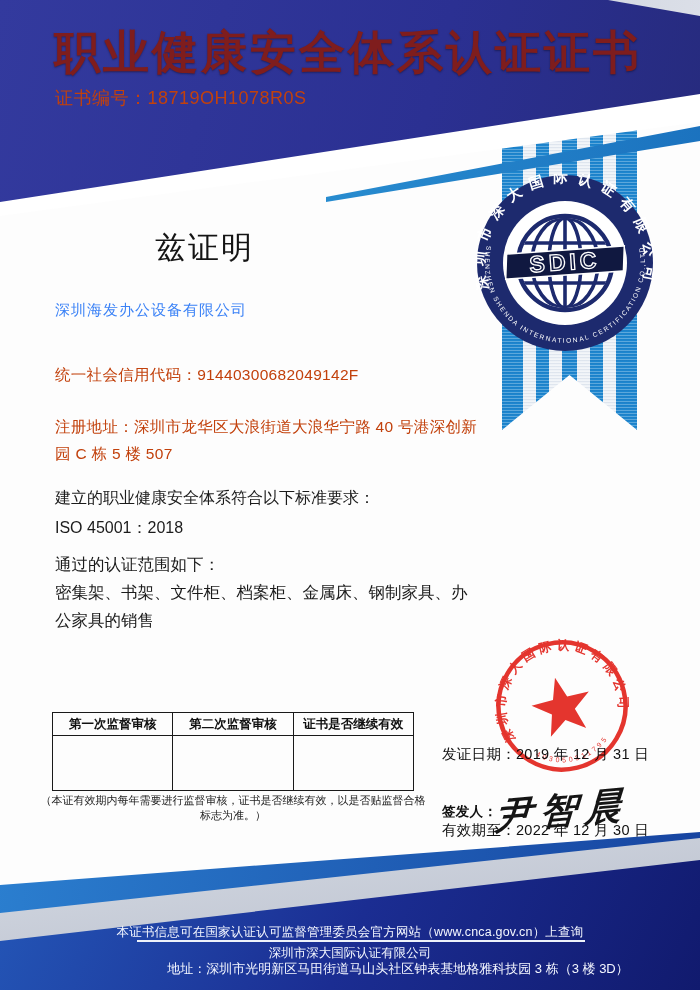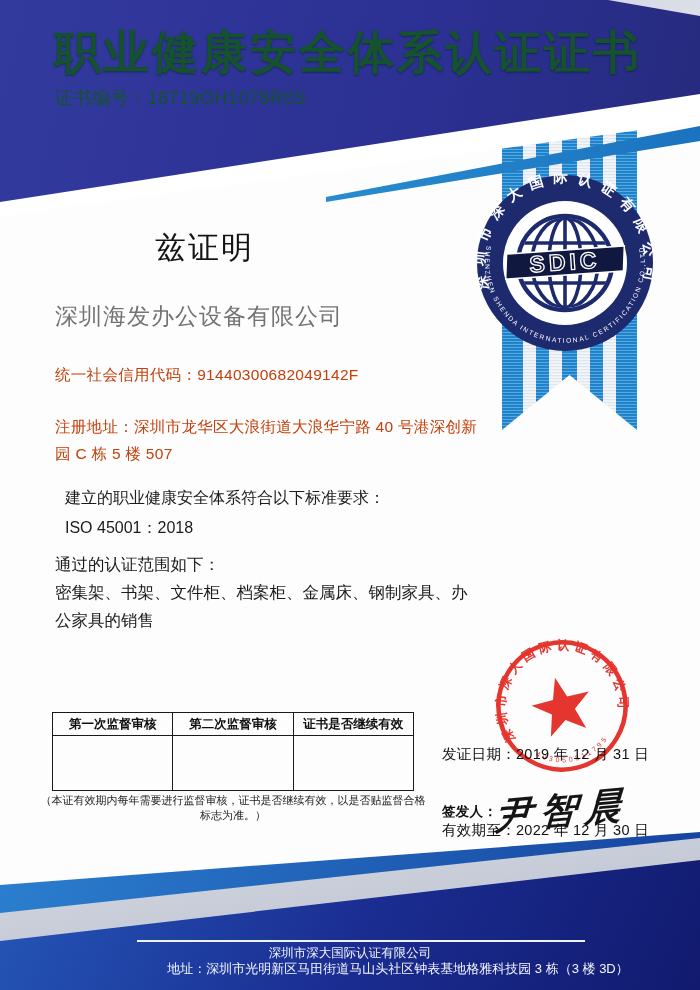--- a/index.html
+++ b/index.html
@@ -28,26 +28,26 @@
     background:linear-gradient(172deg,#ffffff 35%,#d4d9e2 80%,#a9b0bf 100%);
   }
   .hdr-cyan{
     z-index:3;
     clip-path:polygon(326px 197px,700px 126px,700px 141px,326px 202px);
     background:linear-gradient(100deg,#34a5e0,#1668b8);
   }
   .page-title{
     position:absolute;z-index:6;left:54px;top:22px;width:600px;
     font-family:"DejaVu Serif",serif;
-    font-size:46px;font-weight:700;letter-spacing:3px;color:#14532d;
+    font-size:46px;font-weight:700;letter-spacing:3px;color:#7f1d1d;
     text-shadow:0 1px 2px rgba(0,0,0,.35);white-space:nowrap;
   }
   .cert-no{
     position:absolute;z-index:6;left:55px;top:86px;
-    font-size:18px;color:#14532d;letter-spacing:.5px;
+    font-size:18px;color:#c2410c;letter-spacing:.5px;
   }
 
   
   .ribbon{
     position:absolute;z-index:2;left:502px;top:95px;width:135px;height:335px;
     background:
       repeating-linear-gradient(180deg,rgba(255,255,255,.28) 0 1px,rgba(20,60,120,.07) 1px 2px,rgba(0,0,0,0) 2px 3px),
       linear-gradient(90deg,
         #1d86cf 0,#1d86cf 21px,
         #eef2f7 21px,#eef2f7 34px,
@@ -58,25 +58,25 @@
         #1d86cf 88px,#1d86cf 101px,
         #eef2f7 101px,#eef2f7 114px,
         #1d86cf 114px,#1d86cf 135px);
     clip-path:polygon(0 0,100% 0,100% 100%,50% calc(100% - 55px),0 100%);
     box-shadow:0 2px 5px rgba(0,0,0,.25);
   }
   .badge{position:absolute;z-index:5;left:476px;top:174px;}
 
   
   .certify-heading{left:155px;top:210px;font-size:31px;letter-spacing:2px;color:#141414;}
-  .company-name{left:55px;top:284px;font-size:23px;letter-spacing:1px;color:#737373;}
+  .company-name{left:55px;top:284px;font-size:15px;letter-spacing:1px;color:#3b82f6;}
   .info{left:55px;font-size:15.5px;color:#c2410c;letter-spacing:.3px;}
   .credit{top:348px;}
   .addr{top:396px;width:430px;line-height:27px;}
-  .std-block{left:65px;top:466px;font-size:16px;line-height:30px;color:#1b1b1b;}
+  .std-block{left:55px;top:466px;font-size:16px;line-height:30px;color:#1b1b1b;}
   .scope-block{left:55px;top:533px;font-size:16.5px;line-height:28px;color:#1b1b1b;width:420px;}
 
   
   .audit-table{
     position:absolute;left:52px;top:712px;width:362px;
     border-collapse:collapse;table-layout:fixed;border-radius:19px;
   }
   .audit-table th{
     border:1.5px solid #1a1a1a;height:22px;
     font-size:12.5px;font-weight:700;color:#111;padding:0;text-align:center;
@@ -217,17 +217,18 @@
       <text font-size="7" fill="#e4231c" letter-spacing="3">
         <textPath href="#sealBot" startOffset="50%" text-anchor="middle">403050311795</textPath>
       </text>
     </g>
   </svg>
 
   <div class="ov ft-bright"></div>
   <div class="ov ft-white"></div>
   <div class="ov ft-main"></div>
 
+  <div class="ft-text ft-line1">本证书信息可在国家认证认可监督管理委员会官方网站（www.cnca.gov.cn）上查询</div>
   <div class="ft-rule"></div>
   <div class="ft-text ft-line2">深圳市深大国际认证有限公司</div>
   <div class="ft-text ft-line3">地址：深圳市光明新区马田街道马山头社区钟表基地格雅科技园 3 栋（3 楼 3D）</div>
 
 </div>
 
 </body></html>

